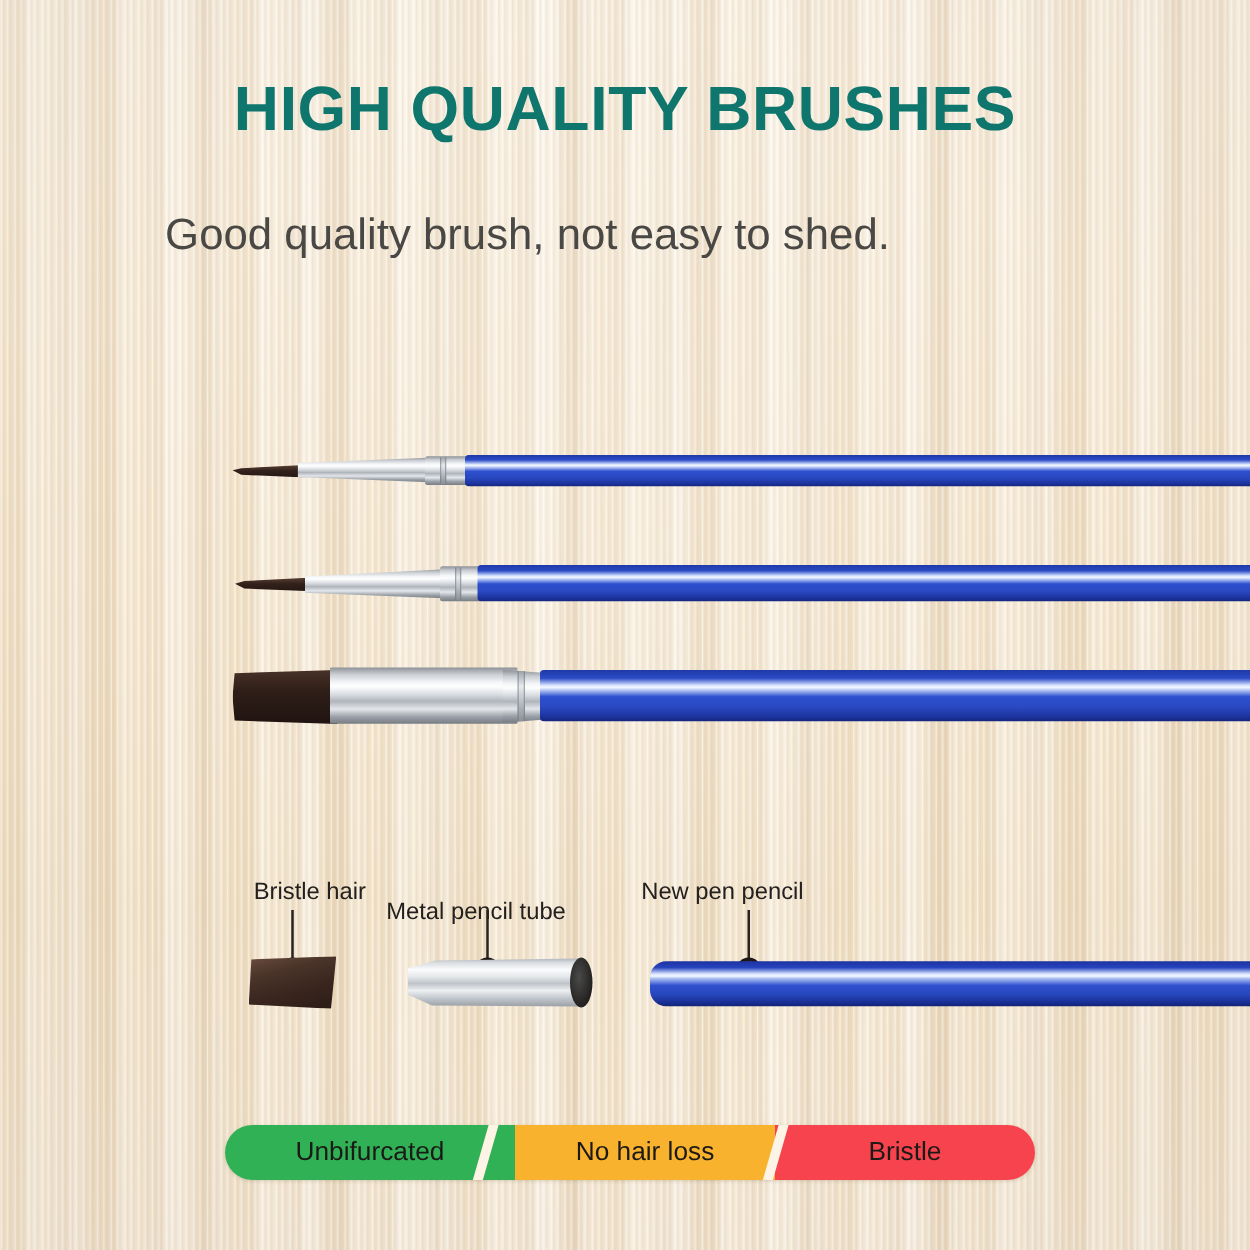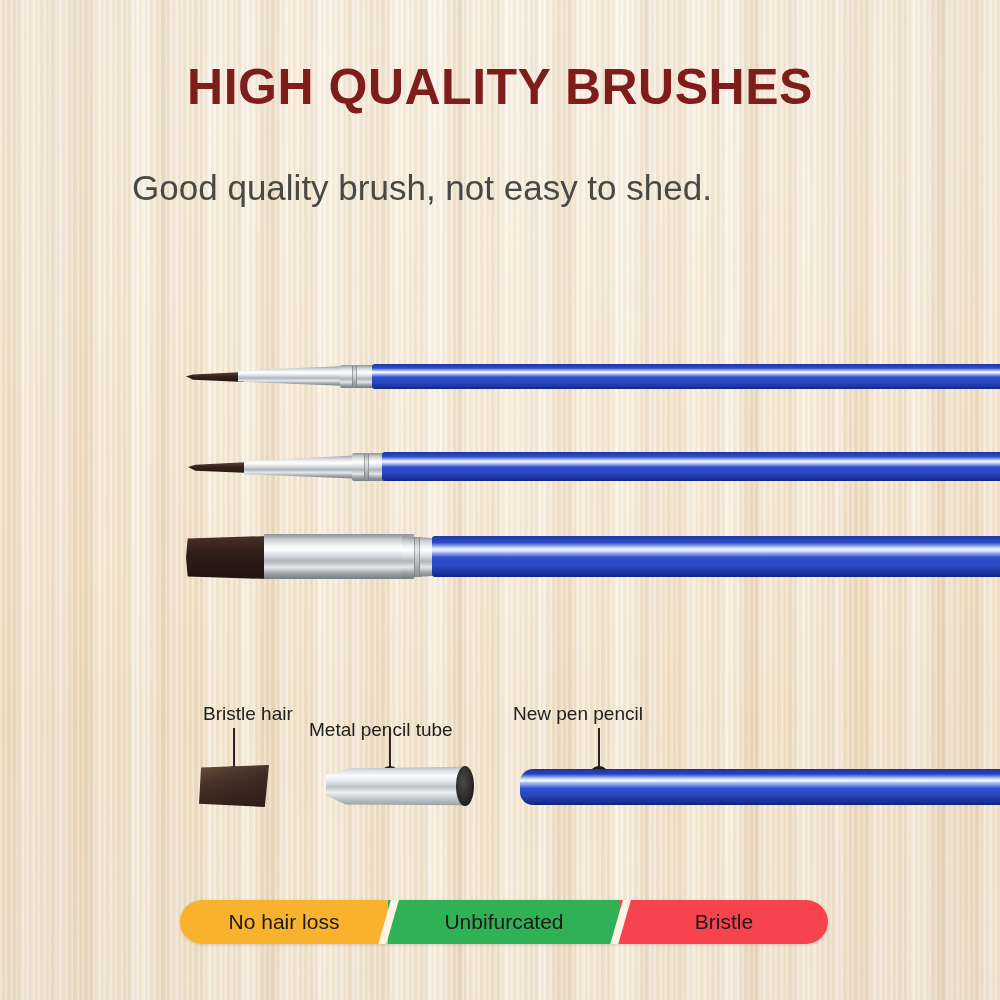--- a/index.html
+++ b/index.html
@@ -50,21 +50,21 @@
       rgba(168,136,96,.10) 100%);
     pointer-events:none;
   }
 
   
   .title{
     position:absolute; top:58px; left:0; width:1000px;
     text-align:center;
     font-size:50px; font-weight:bold;
     letter-spacing:.5px;
-    color:#7f1d1d;
+    color:#0f766e;
     white-space:nowrap;
   }
   .subtitle{
     position:absolute; top:168px; left:0; width:844px;
     text-align:center;
     font-size:35px; font-weight:400;
     color:#4A4845;
     white-space:nowrap;
   }
 
@@ -253,25 +253,25 @@
   <div class="part part-tube" style="left:326px; top:766px; width:140px; height:40px;
               clip-path:polygon(0% 22%, 16% 6%, 100% 2%, 100% 98%, 14% 96%, 0% 74%);"></div>
   <div class="tube-mouth" style="left:456px; top:766px; width:18px; height:40px;"></div>
 
   <div class="callout-label" style="left:513px; top:703px;">New pen pencil</div>
   <div class="leader-line" style="left:598px; top:728px; height:44px;"></div>
   <div class="leader-dot" style="left:589px; top:766px;"></div>
   <div class="part part-holder" style="left:520px; top:769px; width:492px; height:36px;"></div>
 
   <div class="banner">
+    <div class="seg seg-2">
+      <span>Unbifurcated</span>
+    </div>
     <div class="seg seg-1">
       <span>No hair loss</span>
-    </div>
-    <div class="seg seg-2">
-      <span>Unbifurcated</span>
     </div>
     <div class="seg seg-3">
       <span>Bristle</span>
     </div>
     <div class="divider divider-1"></div>
     <div class="divider divider-2"></div>
   </div>
 
 </div>
 

